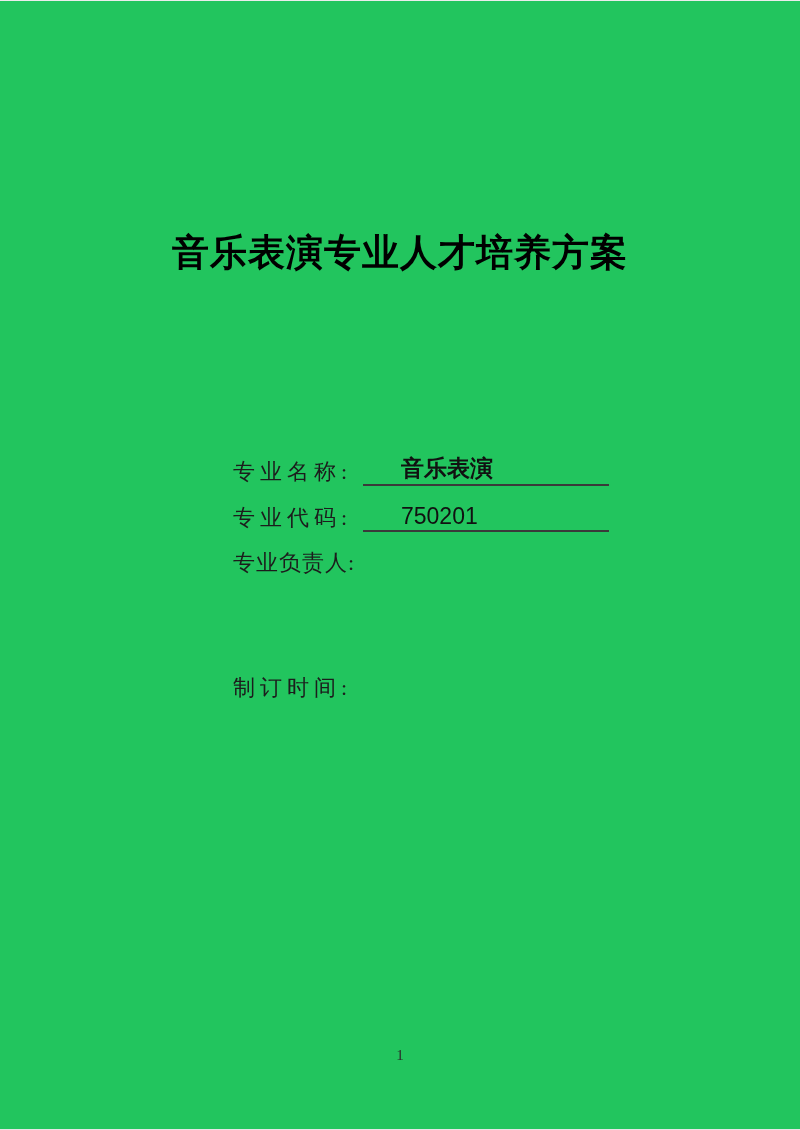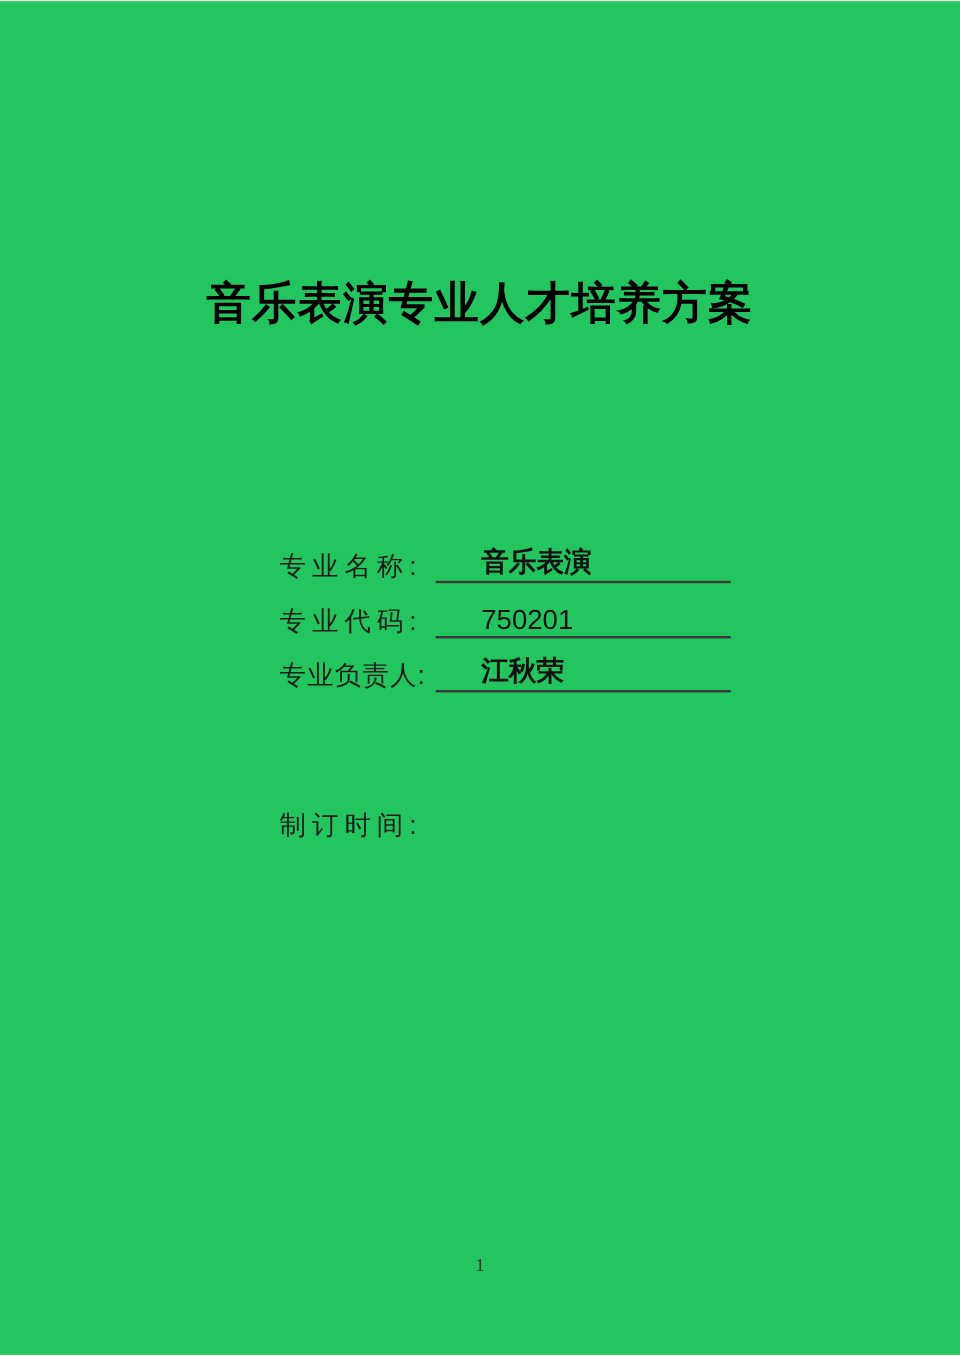--- a/index.html
+++ b/index.html
@@ -35,29 +35,29 @@
   }
   .form-row {
     position: absolute;
     left: 233px;
     display: flex;
     align-items: flex-end;
     height: 32px;
   }
   .row-1 { top: 453px; }
   .row-2 { top: 499px; }
-  .row-3 { top: 544px; }
+  .row-3 { top: 544px; gap: 48px; }
   .row-4 { top: 590px; }
   .row-5 { top: 669px; }
   .field-label {
     width: 130px;
     font-size: 22px;
     line-height: 28px;
     color: #1c1c1c;
-    font-family: Liberation Sans, sans-serif;
+    font-family: Liberation Serif, serif;
     white-space: pre;
     flex: 0 0 auto;
   }
   .ls5 { letter-spacing: 5px; }
   .ls3 { letter-spacing: 3px; }
   .ls1 { letter-spacing: 1px; }
   .field-line {
     width: 246px;
     height: 100%;
     box-sizing: border-box;
@@ -109,23 +109,20 @@
 
   <div class="form-row row-2">
     <div class="field-label ls5">专业代码:</div>
     <div class="field-line">
       <span class="field-value v-reg">750201</span>
     </div>
   </div>
 
   <div class="form-row row-3">
     <div class="field-label ls1">专业负责人:</div>
-    <div class="field-line">
-      <span class="field-value v-bold">江秋荣</span>
-    </div>
   </div>
 
 
   <div class="form-row row-5">
     <div class="field-label ls5">制订时间:</div>
   </div>
 
   <div class="page-number">1</div>
 
 </div>

